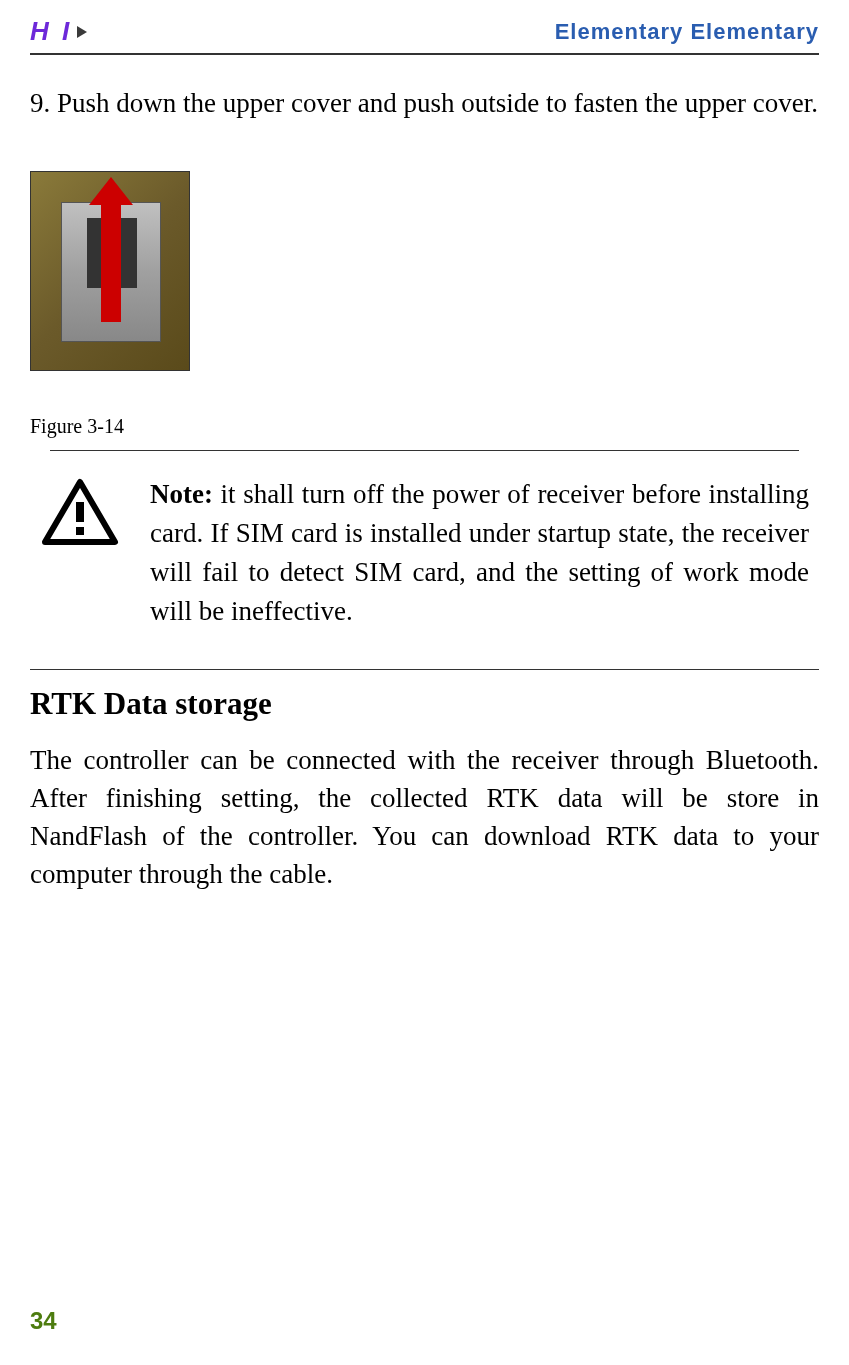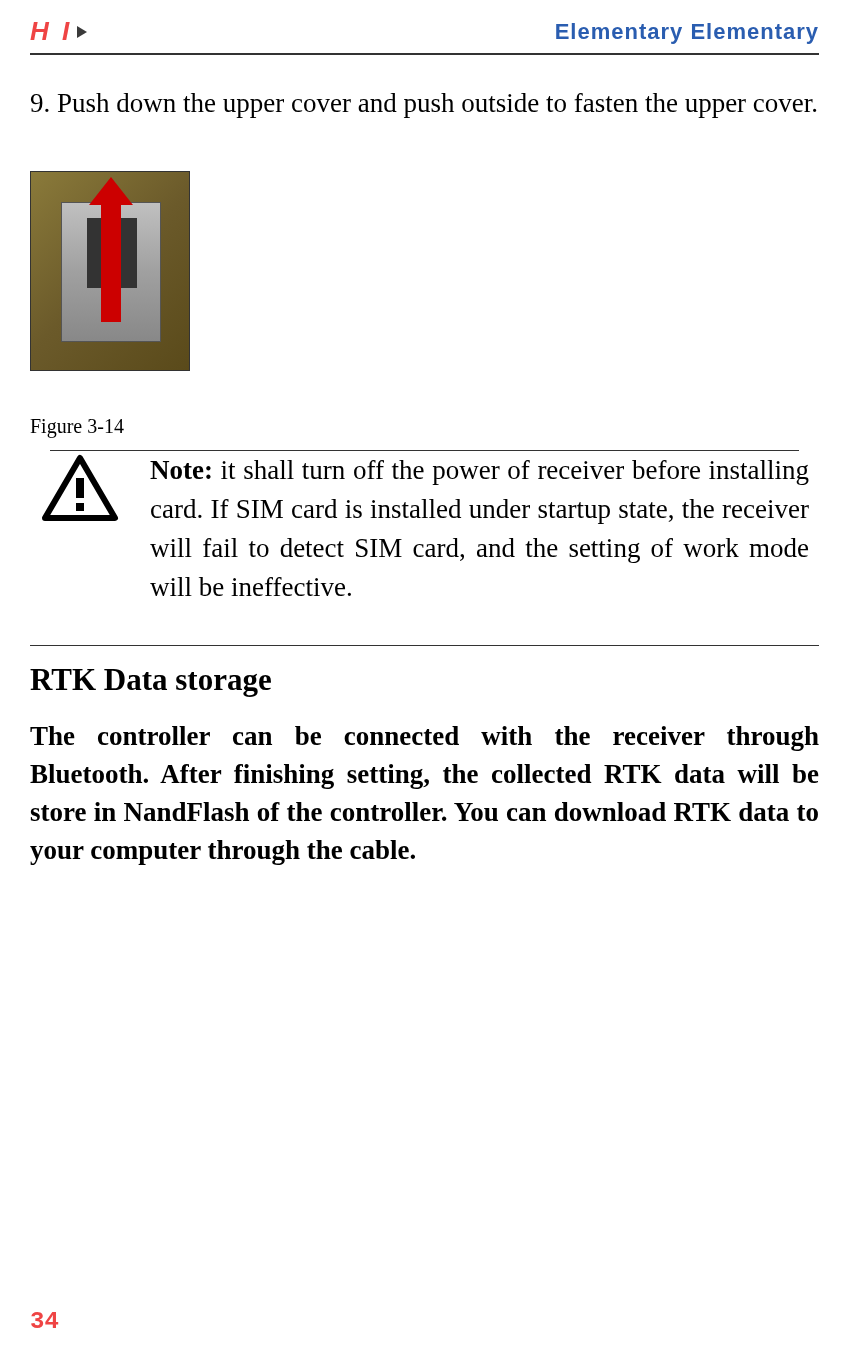--- a/index.html
+++ b/index.html
@@ -22,21 +22,21 @@
       padding-bottom: 6px;
       border-bottom: 2px solid #333;
     }
     .logo {
       display: flex;
       align-items: center;
       gap: 2px;
       font-family: Arial, sans-serif;
       font-weight: bold;
       font-size: 26px;
-      color: #ef4444;
+      color: #6d28d9;
       letter-spacing: 3px;
       font-style: italic;
     }
     .logo-triangle {
       display: inline-block;
       width: 0;
       height: 0;
       border-left: 6px solid transparent;
       border-right: 6px solid transparent;
       border-bottom: 10px solid #3a3a3a;
@@ -113,20 +113,21 @@
     .hr-thin {
       border: none;
       border-top: 1px solid #333;
       margin: 12px auto 0 auto;
       width: 95%;
     }
     .note-container {
       display: flex;
       align-items: flex-start;
       gap: 30px;
+      margin-top: 24px;
       padding: 0 10px;
     }
     .warning-icon {
       flex-shrink: 0;
       margin-top: 2px;
     }
     .note-text {
       font-size: 27px;
       text-align: justify;
       line-height: 1.45;
@@ -143,30 +144,29 @@
     .section-heading {
       font-size: 31px;
       font-weight: bold;
       margin-top: 16px;
     }
     .section-text {
       font-size: 27px;
       text-align: justify;
       line-height: 1.4;
       margin-top: 20px;
-      font-weight: bold;
     }
     .page-number {
       position: absolute;
       bottom: 30px;
       left: 30px;
-      font-family: Liberation Mono, monospace;
+      font-family: Liberation Sans, sans-serif;
       font-weight: bold;
       font-size: 24px;
-      color: #ef4444;
+      color: #4d7c0f;
     }
   </style>
 </head>
 <body>
 
 <div class="header">
   <div class="logo">
     <span>H I</span>
     <span class="logo-triangle"></span>
   </div>

